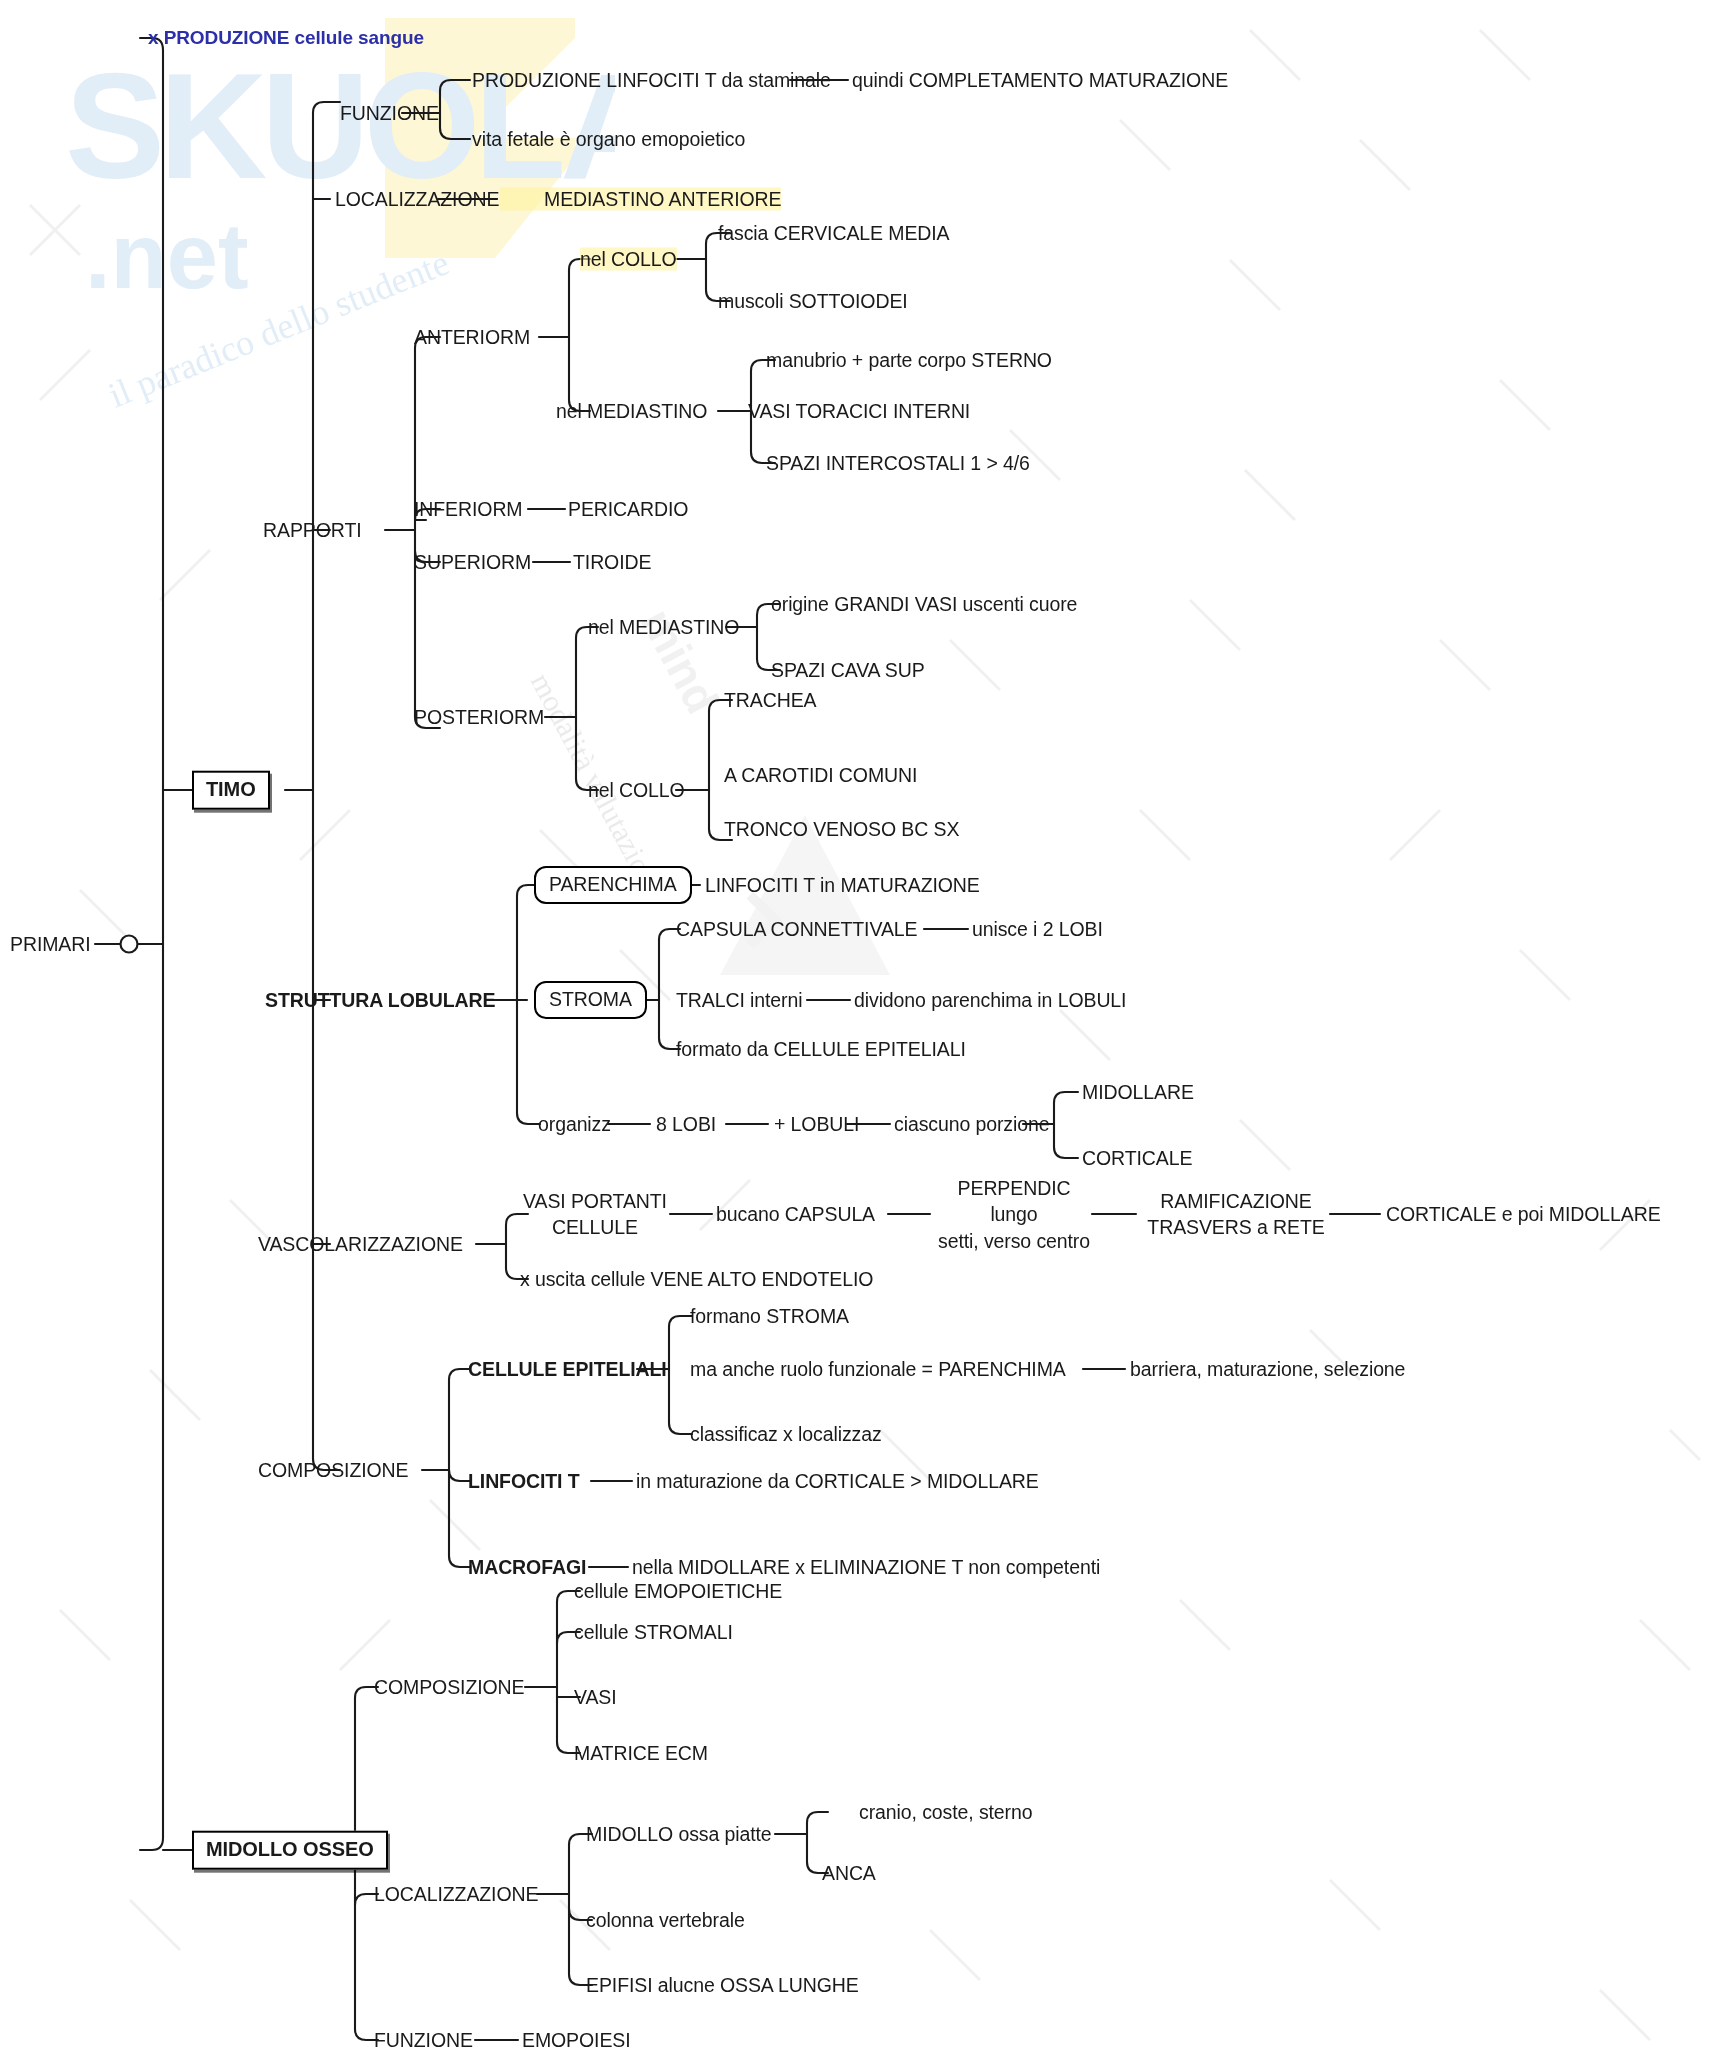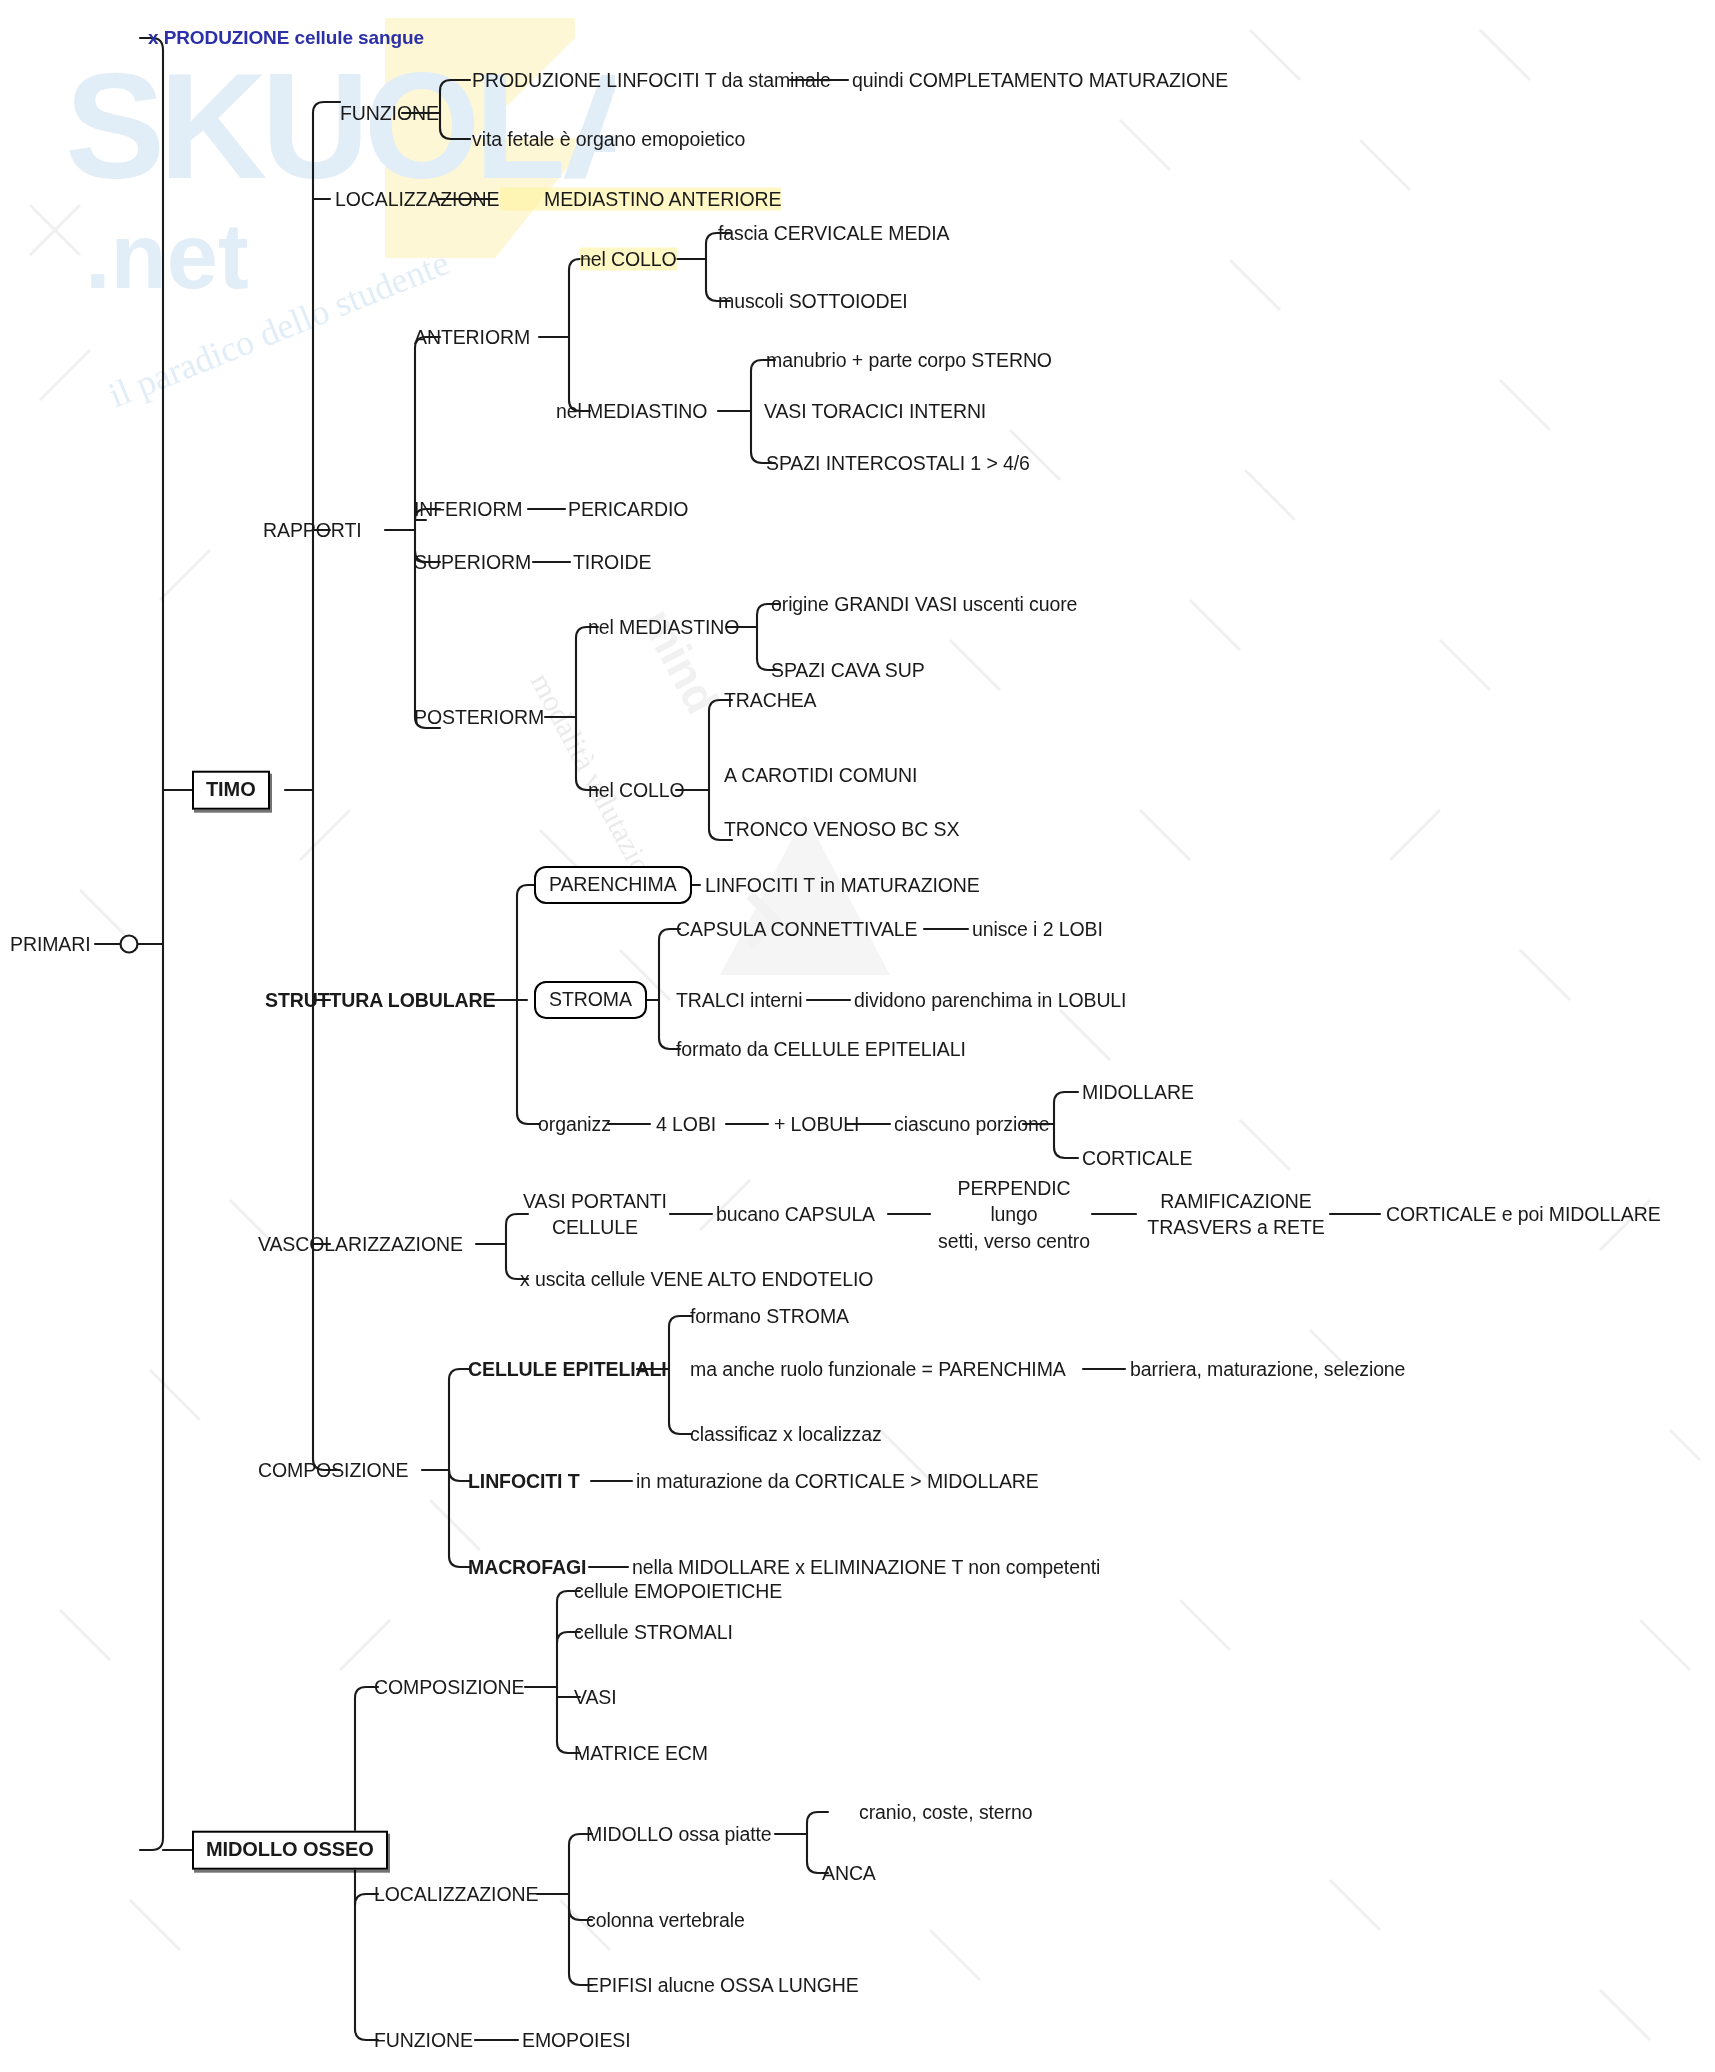--- a/index.html
+++ b/index.html
@@ -353,21 +353,21 @@
 
   <div class="node" style="left:263px; top:530px;">RAPPORTI</div>
 
   <div class="node" style="left:414px; top:337px;">ANTERIORM</div>
   <div class="node hl-yellow" style="left:580px; top:259px;">nel COLLO</div>
   <div class="node" style="left:718px; top:233px;">fascia CERVICALE MEDIA</div>
   <div class="node" style="left:718px; top:301px;">muscoli SOTTOIODEI</div>
 
   <div class="node" style="left:556px; top:411px;">nel MEDIASTINO</div>
   <div class="node" style="left:766px; top:360px;">manubrio + parte corpo STERNO</div>
-  <div class="node" style="left:764px; top:411px;">VASI TORACICI INTERNI</div>
+  <div class="node" style="left:748px; top:411px;">VASI TORACICI INTERNI</div>
   <div class="node" style="left:766px; top:463px;">SPAZI INTERCOSTALI 1 &gt; 4/6</div>
 
   <div class="node" style="left:414px; top:509px;">INFERIORM</div>
   <div class="node" style="left:568px; top:509px;">PERICARDIO</div>
   <div class="node" style="left:414px; top:562px;">SUPERIORM</div>
   <div class="node" style="left:573px; top:562px;">TIROIDE</div>
 
   <div class="node" style="left:414px; top:717px;">POSTERIORM</div>
   <div class="node" style="left:588px; top:627px;">nel MEDIASTINO</div>
   <div class="node" style="left:771px; top:604px;">origine GRANDI VASI  uscenti cuore</div>
@@ -383,21 +383,21 @@
   <div class="node" style="left:705px; top:885px;">LINFOCITI T in MATURAZIONE</div>
 
   <div class="node boxed-round" style="left:534px; top:1000px;">STROMA</div>
   <div class="node" style="left:676px; top:929px;">CAPSULA CONNETTIVALE</div>
   <div class="node" style="left:972px; top:929px;">unisce i 2 LOBI</div>
   <div class="node" style="left:676px; top:1000px;">TRALCI interni</div>
   <div class="node" style="left:854px; top:1000px;">dividono parenchima in LOBULI</div>
   <div class="node" style="left:676px; top:1049px;">formato da CELLULE EPITELIALI</div>
 
   <div class="node" style="left:538px; top:1124px;">organizz</div>
-  <div class="node" style="left:656px; top:1124px;">4 LOBI</div>
+  <div class="node" style="left:656px; top:1124px;">8 LOBI</div>
   <div class="node" style="left:774px; top:1124px;">+ LOBULI</div>
   <div class="node" style="left:894px; top:1124px;">ciascuno porzione</div>
   <div class="node" style="left:1082px; top:1092px;">MIDOLLARE</div>
   <div class="node" style="left:1082px; top:1158px;">CORTICALE</div>
 
   <div class="node" style="left:258px; top:1244px;">VASCOLARIZZAZIONE</div>
   <div class="node two-line" style="left:520px; top:1214px; width:150px;">VASI PORTANTI
 CELLULE</div>
   <div class="node" style="left:716px; top:1214px;">bucano CAPSULA</div>
   <div class="node two-line" style="left:934px; top:1214px; width:160px;">PERPENDIC lungo

